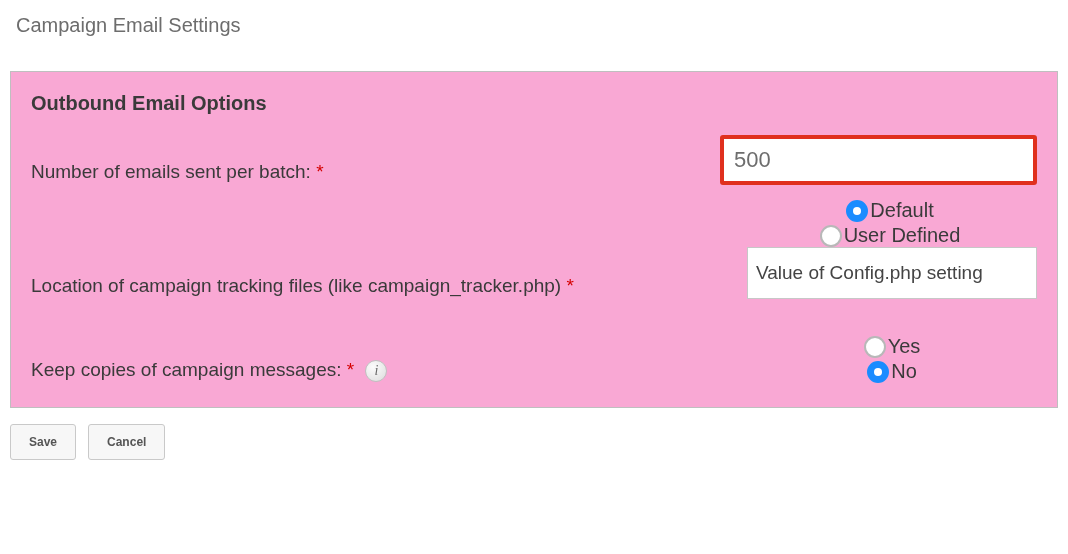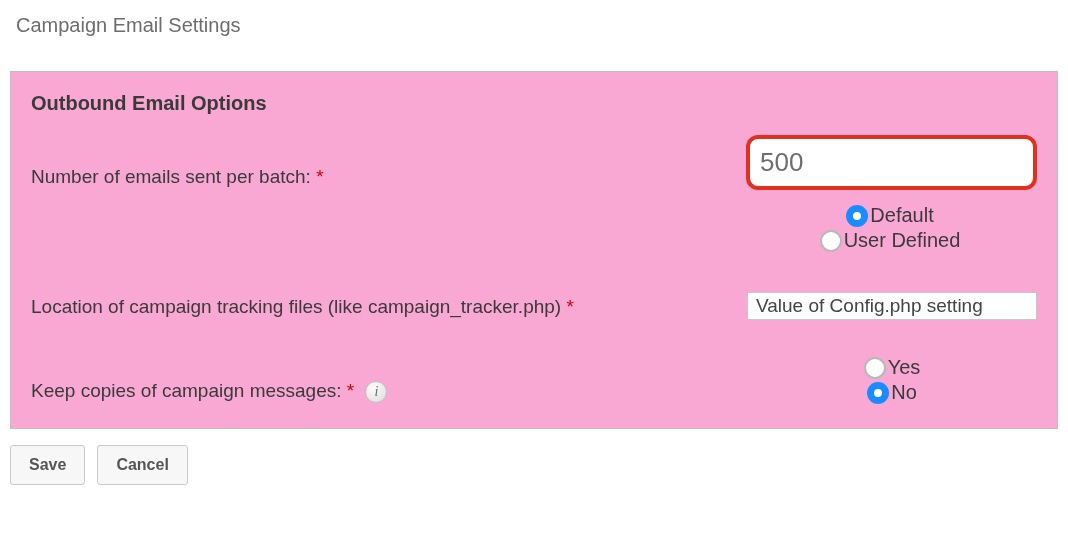--- a/index.html
+++ b/index.html
@@ -41,37 +41,36 @@
     padding-top: 8px;
   }
   .input-col {
     flex: 1;
     font-size: 19px;
     color: #3a3a3a;
   }
   .req { color: #d40000; }
   .highlight-input {
     border: 4px solid #e0301e;
-    border-radius: 12px;
-    font-size: 26px;
+    border-radius: 3px;
+    font-size: 22px;
     color: #6d6d6d;
     padding: 8px 10px;
-    width: 291px;
+    width: 317px;
     background: #fff;
     outline: none;
   }
   .text-input {
     border: 1px solid #c7c7c7;
     font-size: 19px;
     color: #444;
-    padding: 2px 8px;
+    padding: 14px 8px;
     width: 290px;
     background: #fff;
     outline: none;
-    margin-top: 40px;
   }
   .radio-group {
     display: flex;
     align-items: center;
     gap: 2px;
     flex-direction: column;
   }
   .radio-pair {
     display: inline-flex;
     align-items: center;
@@ -125,21 +124,21 @@
   }
   .button-row {
     margin-top: 16px;
     display: flex;
     gap: 12px;
   }
   .btn {
     border: 1px solid #c9c9c9;
     background: #f7f7f7;
     color: #555;
-    font-size: 16px;
+    font-size: 12px;
     font-weight: 700;
     padding: 10px 18px;
     border-radius: 3px;
     cursor: pointer;
   }
   .row-keep { margin-top: 36px; }
   .row-keep .label-col { padding-top: 0; }
 </style>
 </head>
 <body>

